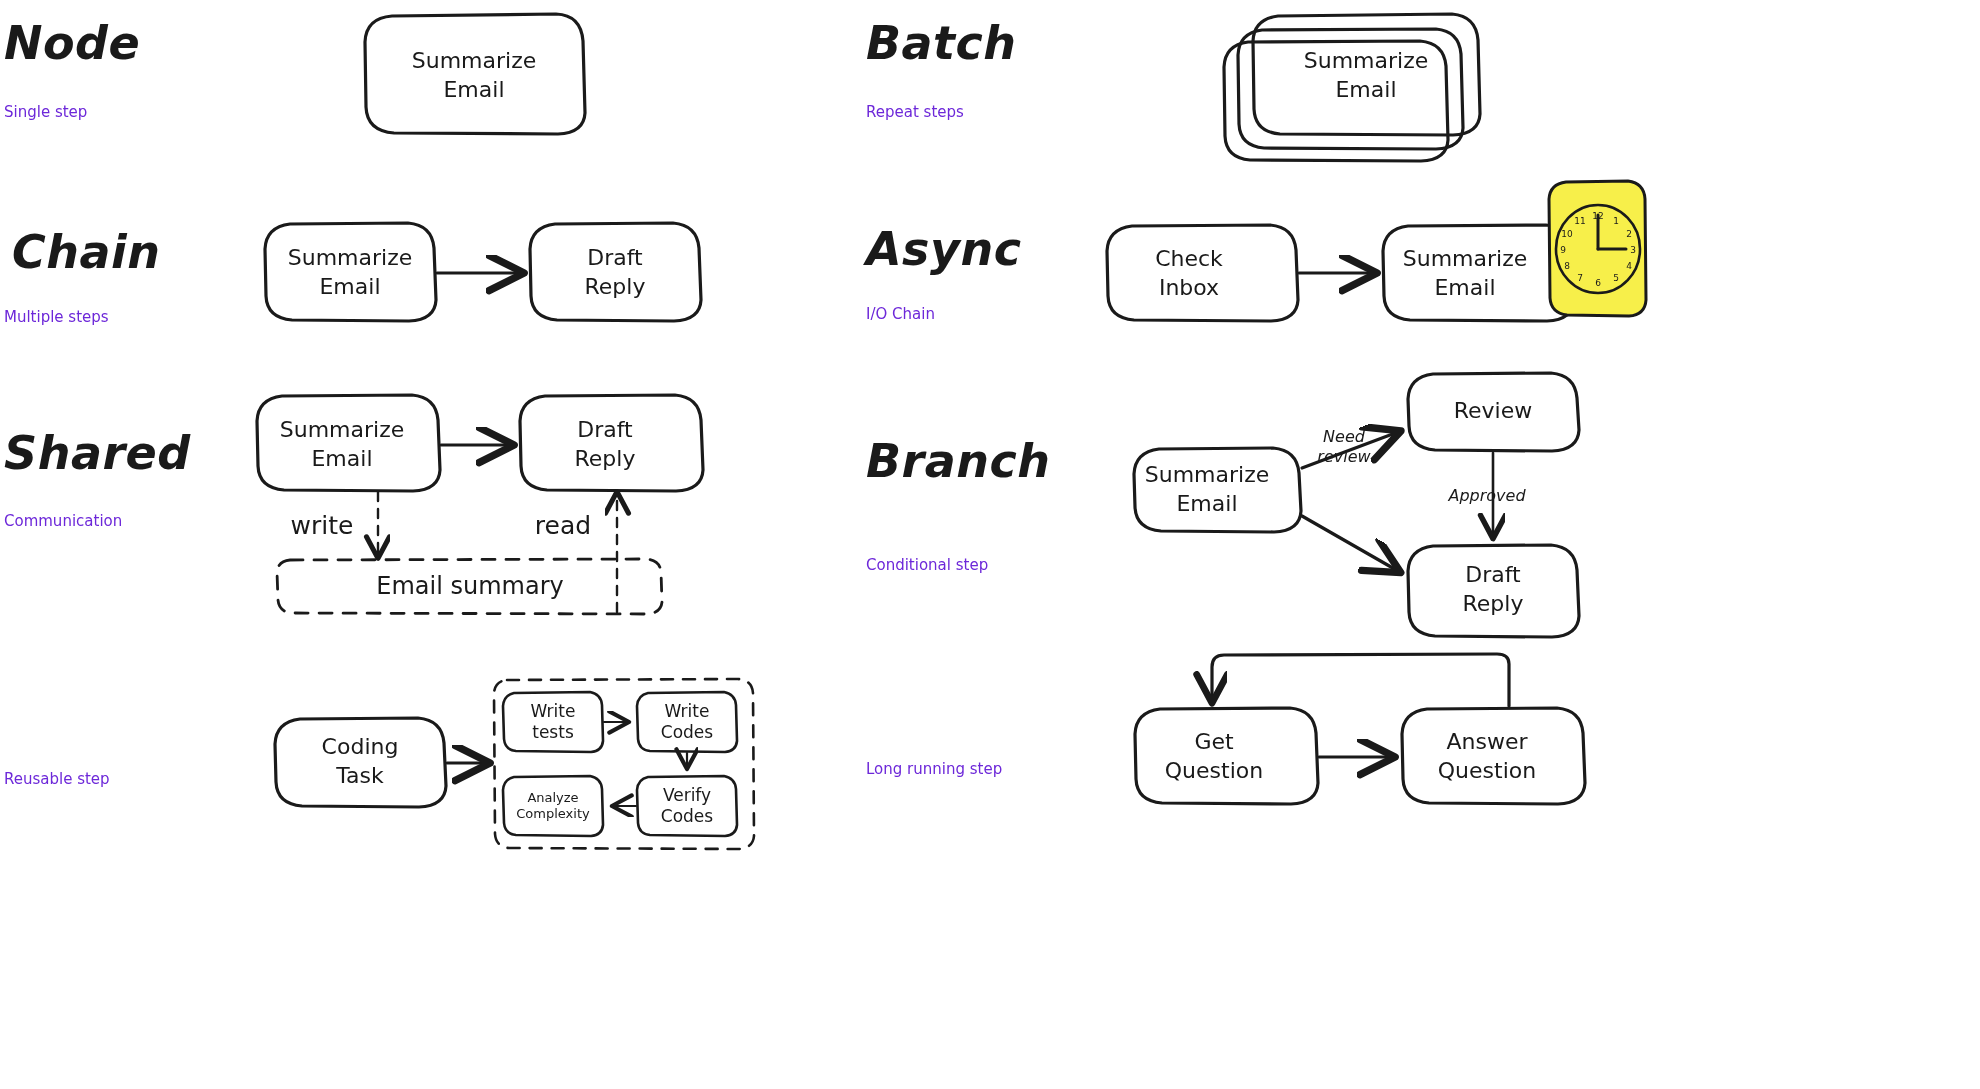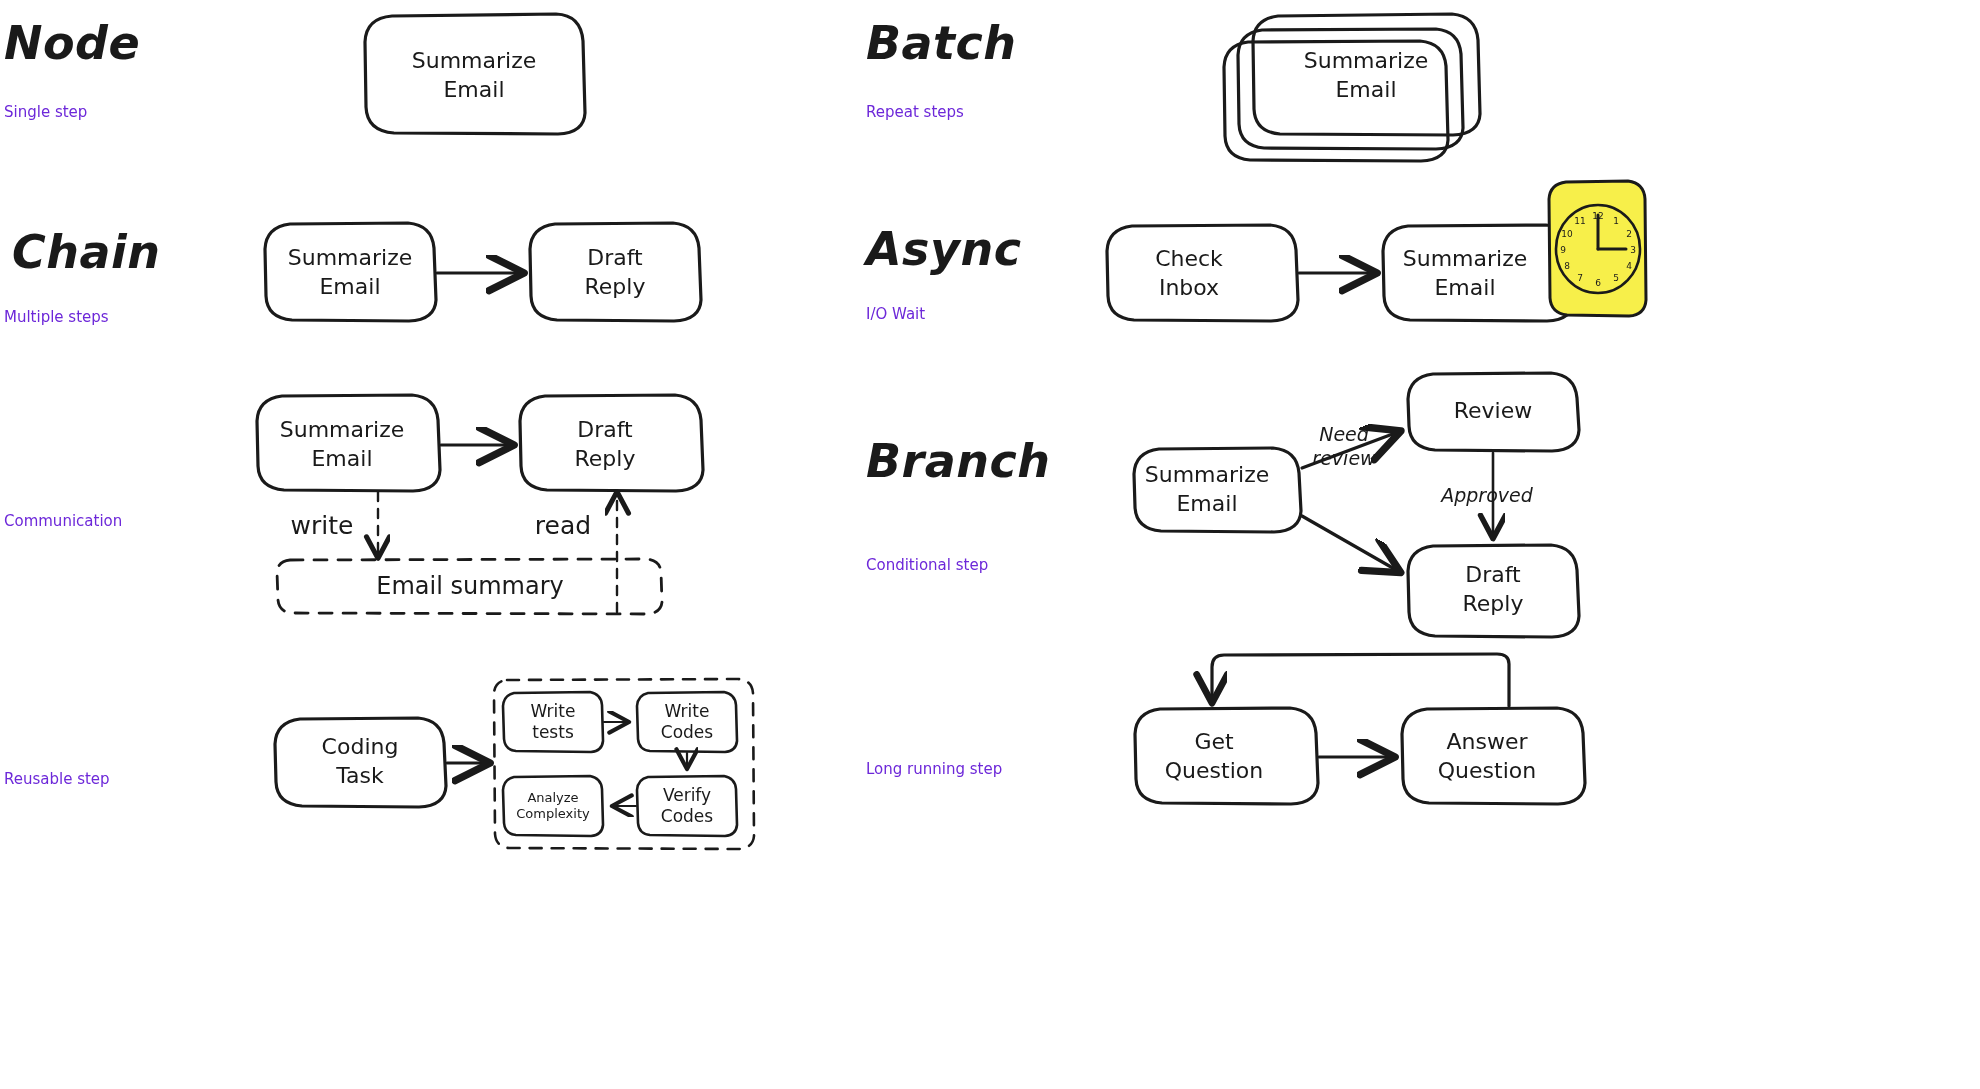--- a/index.html
+++ b/index.html
@@ -7,21 +7,21 @@
   .canvas{position:absolute;inset:0;}
   svg.layer{position:absolute;left:0;top:0;width:1980px;height:1089px;overflow:visible;}
   .ttl{position:absolute;font-family:"DejaVu Sans",sans-serif;font-weight:700;font-style:italic;
        font-size:46px;color:#1a1a1a;letter-spacing:.5px;white-space:nowrap;}
   .sub{position:absolute;font-family:"DejaVu Sans",sans-serif;font-size:15px;color:#6d28d9;white-space:nowrap;}
   .nodelbl{position:absolute;font-family:"DejaVu Sans",sans-serif;font-size:22px;color:#1a1a1a;
            text-align:center;line-height:1.32;white-space:pre-line;transform:translate(-50%,-50%);}
   .nodelbl.sm{font-size:17px;line-height:1.25;}
   .edgelbl{position:absolute;font-family:"DejaVu Sans",sans-serif;font-size:22px;color:#1a1a1a;
            white-space:pre-line;text-align:center;transform:translate(-50%,-50%);line-height:1.25;}
-  .edgelbl.ital{font-style:italic;font-size:19px;}
+  .edgelbl.ital{font-style:italic;font-size:16px;}
   .storelbl{position:absolute;font-family:"DejaVu Sans",sans-serif;font-size:24px;color:#1a1a1a;
             transform:translate(-50%,-50%);white-space:nowrap;}
   .clocknum{font-family:"DejaVu Sans",sans-serif;font-size:9px;fill:#1a1a1a;text-anchor:middle;dominant-baseline:middle;}
 </style>
 </head>
 <body>
 
 <div class="canvas">
 
   <svg class="layer" viewBox="0 0 1980 1089">
@@ -121,26 +121,27 @@
 Email</div>
 
   <div class="ttl" style="left:12px;top:225px;">Chain</div>
   <div class="sub" style="left:4px;top:308px;">Multiple steps</div>
   <div class="nodelbl" style="left:350px;top:272px;">Summarize
 Email</div>
   <div class="nodelbl" style="left:615px;top:272px;">Draft
 Reply</div>
 
   <div class="ttl" style="left:866px;top:222px;">Async</div>
-  <div class="sub" style="left:866px;top:305px;">I/O Wait</div>
+  <div class="sub" style="left:866px;top:305px;">I/O Chain</div>
   <div class="nodelbl" style="left:1189px;top:273px;">Check
 Inbox</div>
   <div class="nodelbl" style="left:1465px;top:273px;">Summarize
 Email</div>
 
+  <div class="ttl" style="left:4px;top:426px;">Shared</div>
   <div class="sub" style="left:4px;top:512px;">Communication</div>
   <div class="nodelbl" style="left:342px;top:444px;">Summarize
 Email</div>
   <div class="nodelbl" style="left:605px;top:444px;">Draft
 Reply</div>
   <div class="edgelbl" style="left:322px;top:526px;font-size:25px;">write</div>
   <div class="edgelbl" style="left:563px;top:526px;font-size:25px;text-align:center;">read</div>
   <div class="storelbl" style="left:470px;top:586px;">Email summary</div>
 
   <div class="ttl" style="left:866px;top:434px;">Branch</div>

